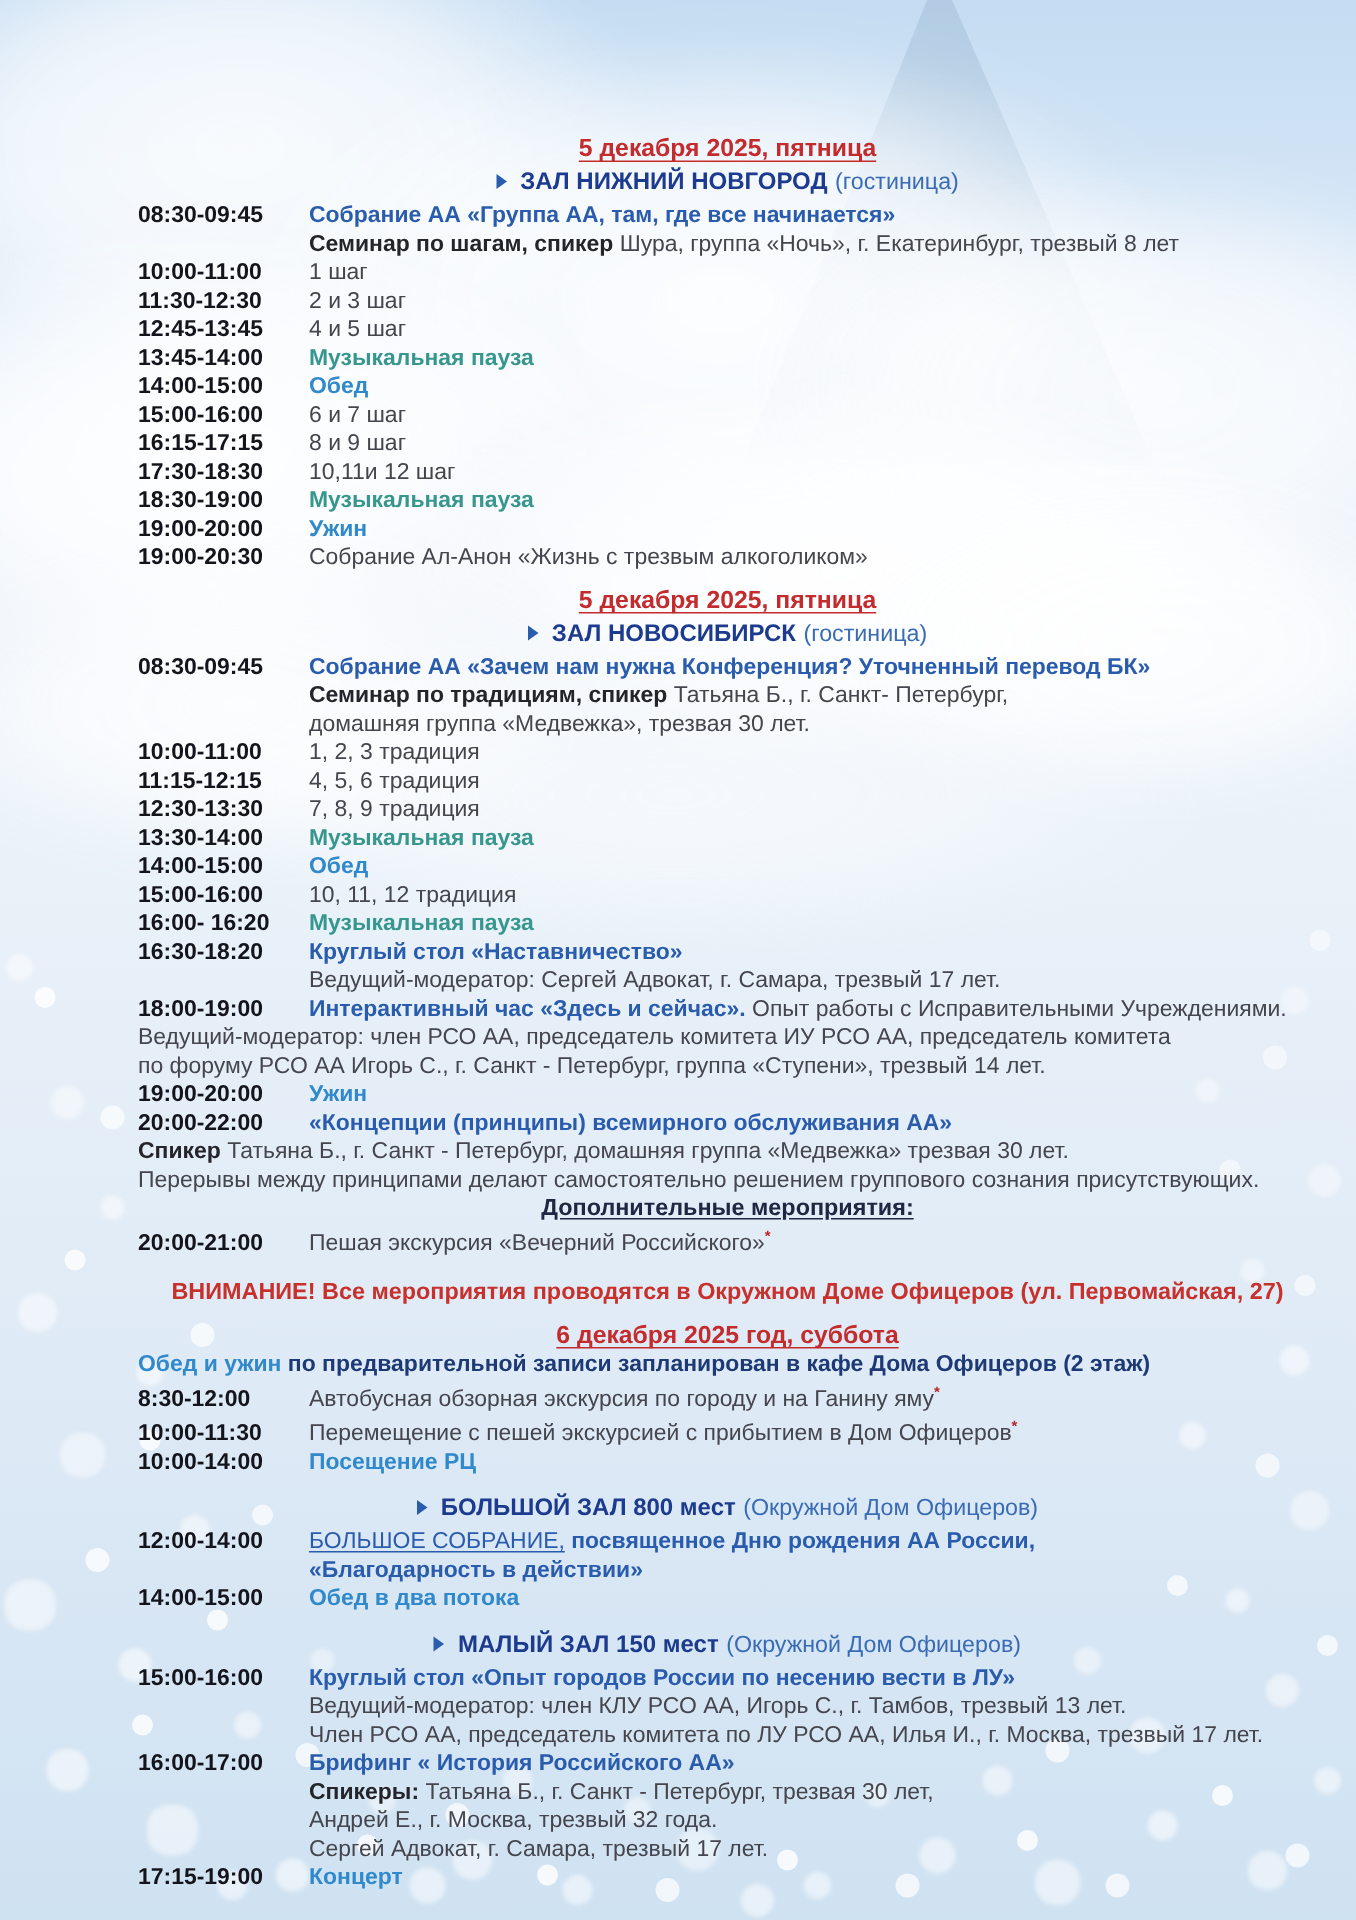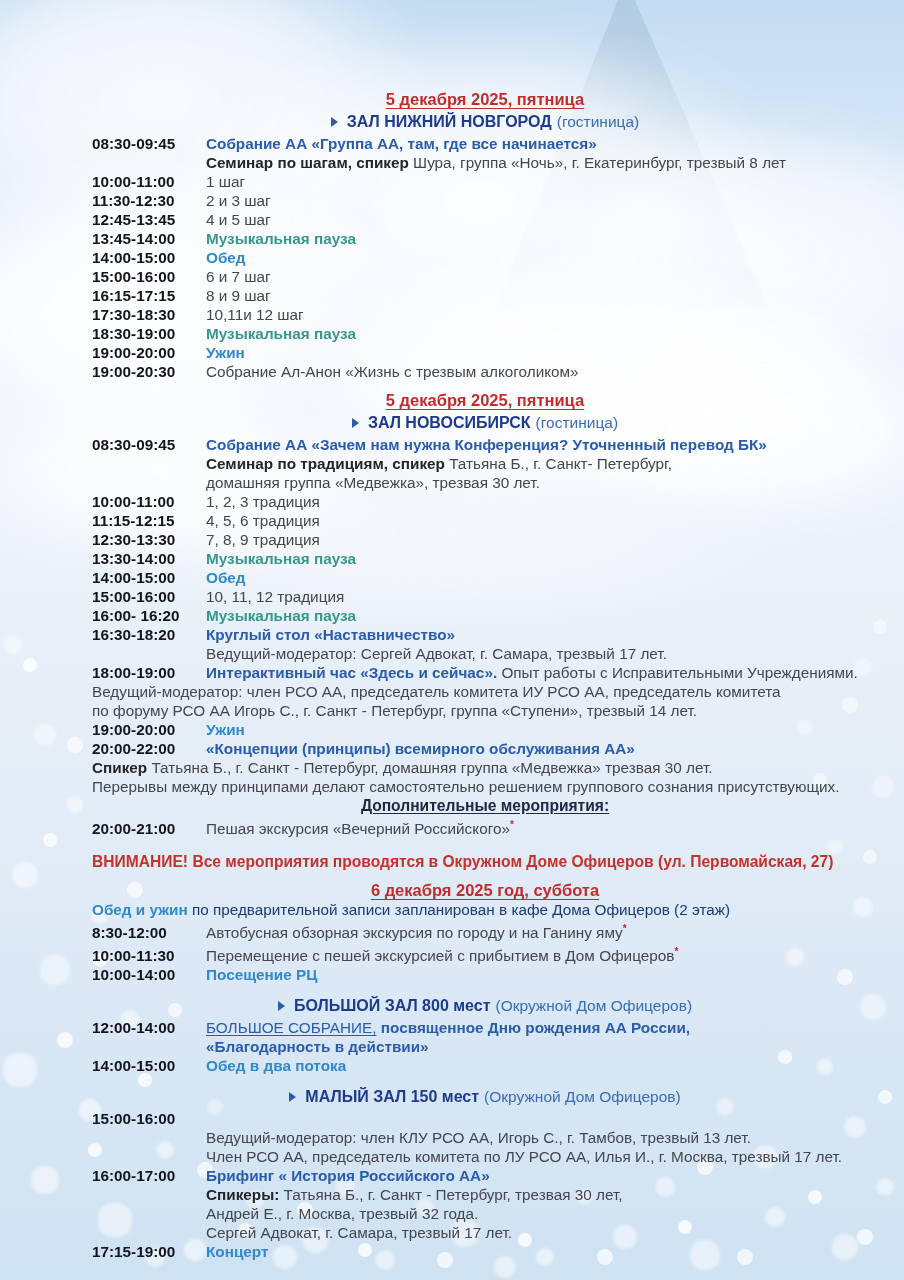--- a/index.html
+++ b/index.html
@@ -67,31 +67,31 @@
   .sec-day:first-child{margin-top:0;}
   .day-text{color:#c32b2d;font-weight:700;font-size:16.5px;text-decoration:underline;text-underline-offset:3px;}
   .sec-hall{text-align:center;margin:12px 0 3px;}
   .sec-hall.tight{margin-top:3px;}
   .arrow{display:inline-block;width:0;height:0;border-left:7px solid #2a5cad;
     border-top:5px solid transparent;border-bottom:5px solid transparent;margin-right:9px;}
   .hall-name{color:#1c3b8e;font-weight:700;font-size:16px;}
   .hall-venue{color:#3a6cb5;font-size:15.5px;margin-left:5px;}
   .sec-heading{text-align:center;}
   .heading-text{color:#202743;font-weight:700;font-size:15.6px;text-decoration:underline;text-underline-offset:2px;}
-  .sec-notice{margin-top:14px;}
+  .sec-notice{text-align:center;margin-top:14px;}
   .notice-text{color:#c8302c;font-weight:700;font-size:15.6px;}
-  .row{display:flex;align-items:baseline;}
+  .row{display:flex;align-items:baseline;justify-content:flex-end;}
   .time{flex:0 0 114px;font-weight:700;color:#14141c;}
   .desc{flex:1;}
   .row.full{display:block;}
   .sg-plain{color:#45454e;}
   .sg-dark-bold{color:#24242b;font-weight:700;}
   .sg-blue-bold{color:#2a5cad;font-weight:700;}
   .sg-blue-bold-u{color:#2a5cad;font-weight:400;text-decoration:underline;text-underline-offset:2px;}
-  .sg-navy-bold{color:#1d3a76;font-weight:400;}
+  .sg-navy-bold{color:#1d3a76;font-weight:700;}
   .sg-teal-bold{color:#37978f;font-weight:700;}
   .sg-ltblue-bold{color:#3089ca;font-weight:700;}
   sup.sg-sup-red{color:#b7282c;font-weight:700;font-size:10px;}
 </style>
 </head>
 <body>
 
 <div class="page">
   <div class="bg">
     <div class="mountain"></div>
@@ -256,20 +256,21 @@
         <span class="time"></span>
         <span class="desc"><span class="sg-blue-bold">«Благодарность в действии»</span></span>
       </div>
       <div class="row">
         <span class="time">14:00-15:00</span>
         <span class="desc"><span class="sg-ltblue-bold">Обед в два потока</span></span>
       </div>
       <div class="sec-hall"><span class="arrow"></span><span class="hall-name">МАЛЫЙ ЗАЛ 150 мест</span><span class="hall-venue">(Окружной Дом Офицеров)</span></div>
       <div class="row">
         <span class="time">15:00-16:00</span>
+        <span class="desc"><span class="sg-blue-bold">Круглый стол  «Опыт городов России по несению вести в ЛУ»</span></span>
       </div>
       <div class="row">
         <span class="time"></span>
         <span class="desc"><span class="sg-plain">Ведущий-модератор: член КЛУ РСО АА, Игорь С., г. Тамбов, трезвый 13 лет.</span></span>
       </div>
       <div class="row">
         <span class="time"></span>
         <span class="desc"><span class="sg-plain">Член РСО АА, председатель комитета по ЛУ РСО АА, Илья И., г. Москва, трезвый 17 лет.</span></span>
       </div>
       <div class="row">

